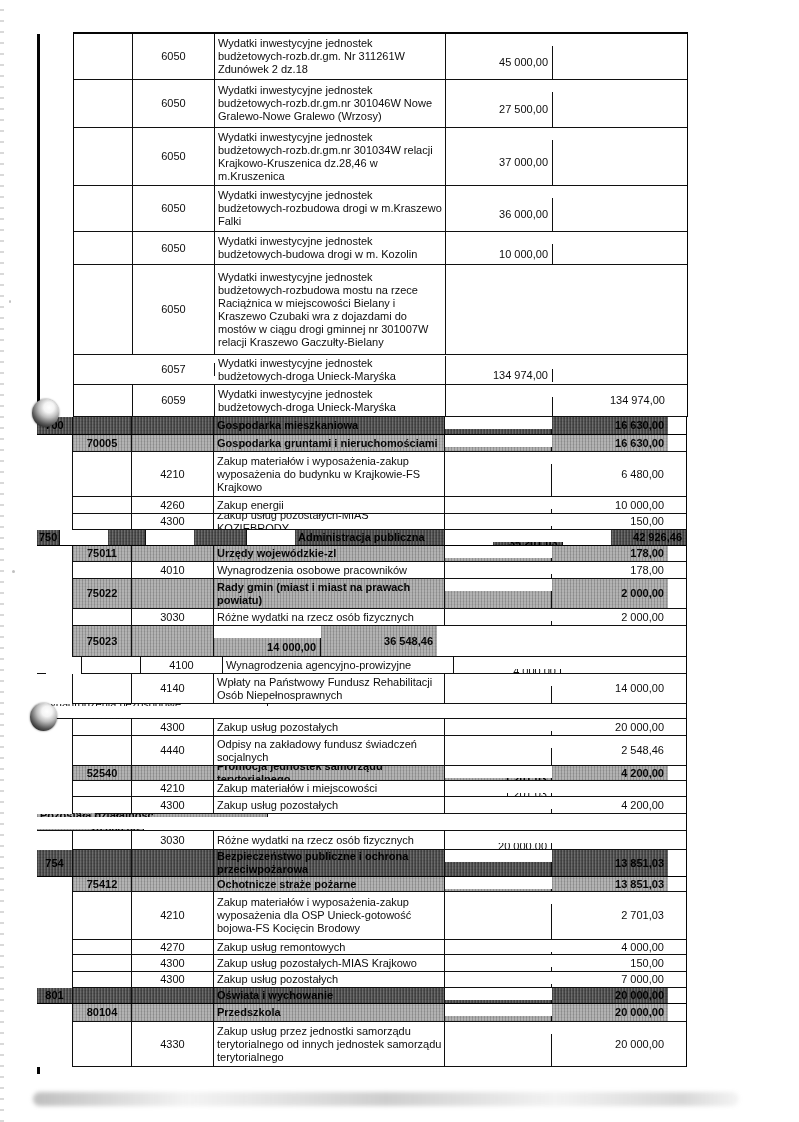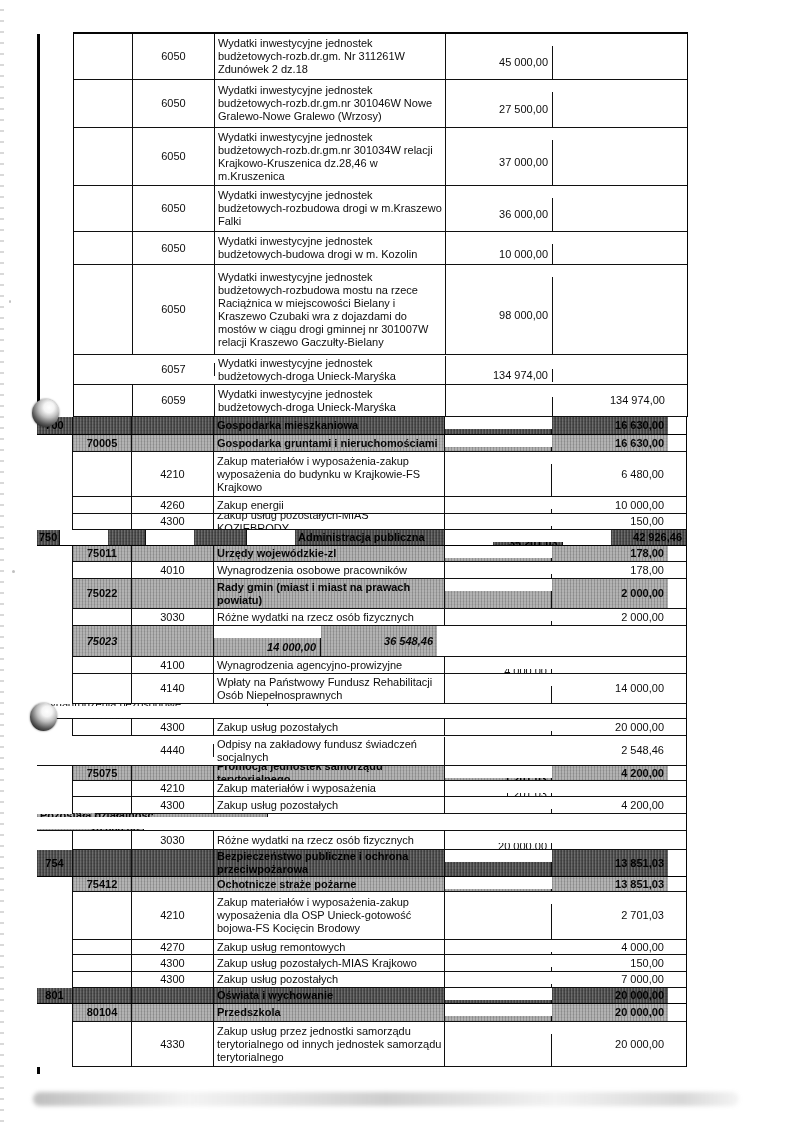--- a/index.html
+++ b/index.html
@@ -83,21 +83,20 @@
         <div class="cell c-roz"></div>
         <div class="cell c-par">6050</div>
         <div class="cell c-desc">Wydatki inwestycyjne jednostek budżetowych-budowa drogi w m. Kozolin</div>
         <div class="cell c-a1">10 000,00</div>
         <div class="cell c-a2"></div>
       </div>
       <div class="row item" style="height: 90px;">
         <div class="cell c-roz"></div>
         <div class="cell c-par">6050</div>
         <div class="cell c-desc">Wydatki inwestycyjne jednostek budżetowych-rozbudowa mostu na rzece Raciążnica w miejscowości Bielany i Kraszewo Czubaki wra z dojazdami do mostów w ciągu drogi gminnej nr 301007W relacji Kraszewo Gaczułty-Bielany</div>
-        <div class="cell c-a1">98 000,00</div>
         <div class="cell c-a2"></div>
       </div>
       <div class="row item" style="height: 30px; align-items: center;">
         <div class="cell c-roz"></div>
         <div class="cell c-par">6057</div>
         <div class="cell c-desc">Wydatki inwestycyjne jednostek budżetowych-droga Unieck-Maryśka</div>
         <div class="cell c-a1">134 974,00</div>
         <div class="cell c-a2"></div>
       </div>
       <div class="row item" style="height: 32px;">
@@ -182,28 +181,28 @@
         <div class="cell c-a2">2 000,00</div>
       </div>
       <div class="row item" style="height: 17px;">
         <div class="cell c-dzial ghost"></div>
         <div class="cell c-roz"></div>
         <div class="cell c-par">3030</div>
         <div class="cell c-desc">Różne wydatki na rzecz osób fizycznych</div>
         <div class="cell c-a1"></div>
         <div class="cell c-a2">2 000,00</div>
       </div>
-      <div class="row gray" style="height: 31px; font-style: italic;">
+      <div class="row gray" style="height: 31px;">
         <div class="cell c-dzial ghost"></div>
         <div class="cell c-roz">75023</div>
         <div class="cell c-par"></div>
         <div class="cell c-a1">14 000,00</div>
         <div class="cell c-a2">36 548,46</div>
       </div>
-      <div class="row item" style="height: 17px;">
+      <div class="row item" style="height: 17px; justify-content: center;">
         <div class="cell c-dzial ghost"></div>
         <div class="cell c-roz"></div>
         <div class="cell c-par">4100</div>
         <div class="cell c-desc">Wynagrodzenia agencyjno-prowizyjne</div>
         <div class="cell c-a1">4 000,00</div>
         <div class="cell c-a2"></div>
       </div>
       <div class="row item" style="height: 30px;">
         <div class="cell c-dzial ghost"></div>
         <div class="cell c-roz"></div>
@@ -221,41 +220,41 @@
         <div class="cell c-a2"></div>
       </div>
       <div class="row item" style="height: 17px;">
         <div class="cell c-dzial ghost"></div>
         <div class="cell c-roz"></div>
         <div class="cell c-par">4300</div>
         <div class="cell c-desc">Zakup usług pozostałych</div>
         <div class="cell c-a1"></div>
         <div class="cell c-a2">20 000,00</div>
       </div>
-      <div class="row item" style="height: 30px; align-items: center;">
+      <div class="row item" style="height: 30px;">
         <div class="cell c-dzial ghost"></div>
         <div class="cell c-roz"></div>
         <div class="cell c-par">4440</div>
         <div class="cell c-desc">Odpisy na zakładowy fundusz świadczeń socjalnych</div>
         <div class="cell c-a1"></div>
         <div class="cell c-a2">2 548,46</div>
       </div>
       <div class="row gray" style="height: 15px;">
         <div class="cell c-dzial ghost"></div>
-        <div class="cell c-roz">75075</div>
+        <div class="cell c-roz">52540</div>
         <div class="cell c-par"></div>
         <div class="cell c-desc">Promocja jednostek samorządu terytorialnego</div>
         <div class="cell c-a1">1 201,03</div>
         <div class="cell c-a2">4 200,00</div>
       </div>
       <div class="row item" style="height: 16px;">
         <div class="cell c-dzial ghost"></div>
         <div class="cell c-roz"></div>
         <div class="cell c-par">4210</div>
-        <div class="cell c-desc">Zakup materiałów i wyposażenia</div>
+        <div class="cell c-desc">Zakup materiałów i miejscowości</div>
         <div class="cell c-a1">1 201,03</div>
         <div class="cell c-a2"></div>
       </div>
       <div class="row item" style="height: 17px;">
         <div class="cell c-dzial ghost"></div>
         <div class="cell c-roz"></div>
         <div class="cell c-par">4300</div>
         <div class="cell c-desc">Zakup usług pozostałych</div>
         <div class="cell c-a1"></div>
         <div class="cell c-a2">4 200,00</div>

